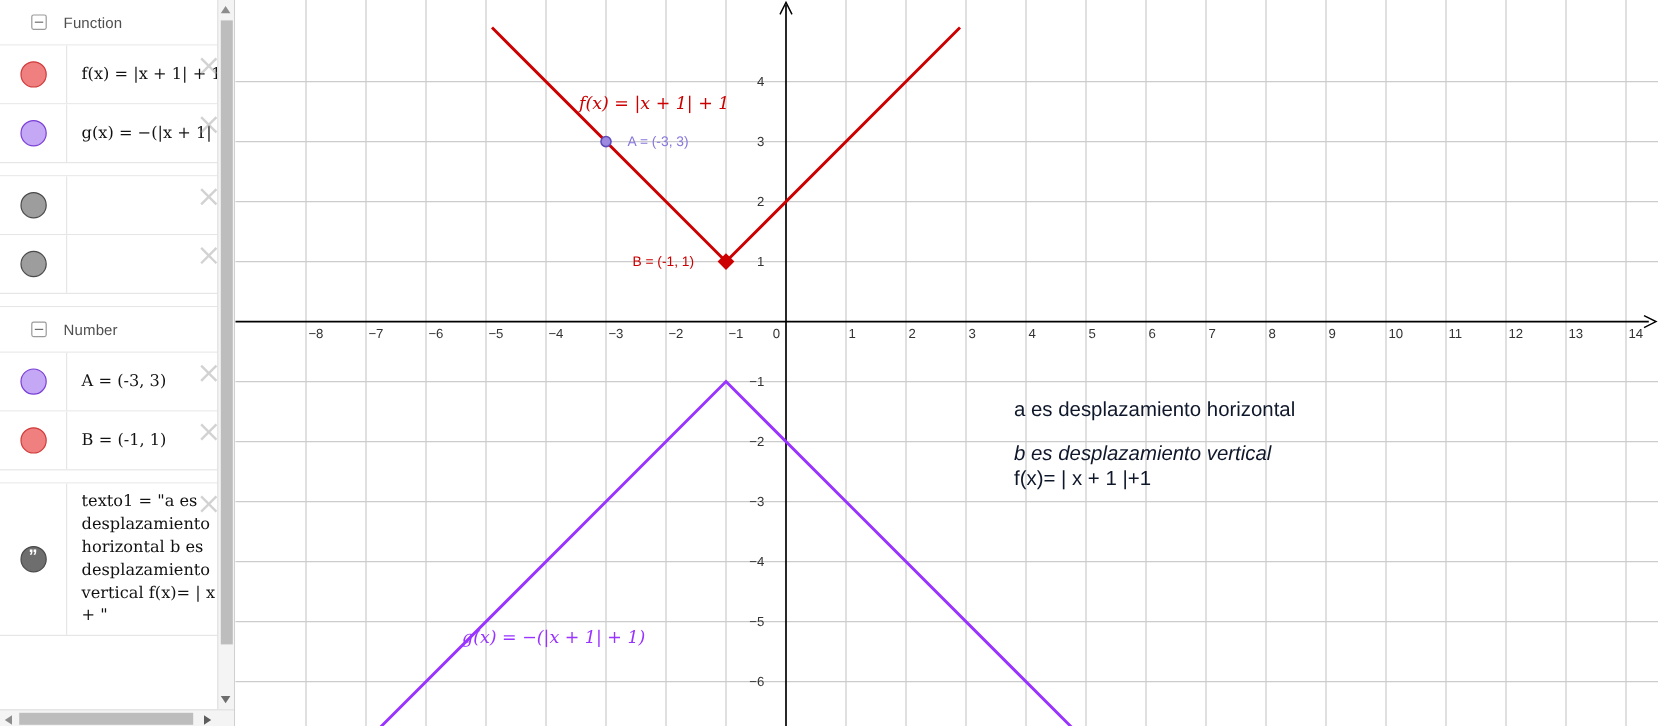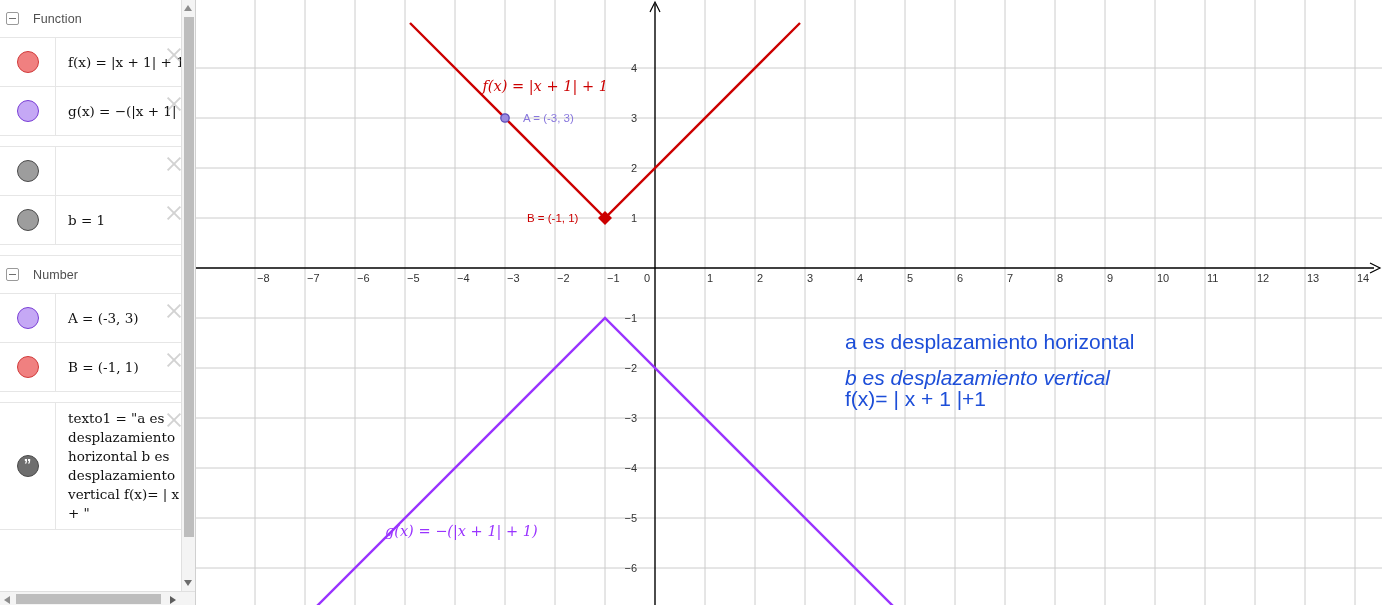--- a/index.html
+++ b/index.html
@@ -17,21 +17,21 @@
     position: relative;
     width: 196px; height: 605px;
     background: #ffffff;
     border-right: 1px solid #d0d0d0;
     overflow: hidden;
     flex: 0 0 196px;
   }
   .group-header {
     height: 38px;
     display: flex; align-items: center;
-    padding-left: 6px;
+    padding-left: 26px;
     border-bottom: 1px solid #e6e6e6;
     background: #fff;
   }
   .group-header .collapse {
     width: 13px; height: 13px;
     border: 1px solid #9a9a9a;
     border-radius: 2px;
     position: relative;
     margin-right: 14px;
     background: #fff;
@@ -146,22 +146,22 @@
     flex: 1 1 auto;
     height: 605px;
     background: #ffffff;
     overflow: hidden;
   }
   #graph svg { display: block; }
 
   .txtbox {
     position: absolute;
     font-family: "Liberation Sans", sans-serif;
-    font-size: 21px;
-    color: #1d4ed8;
+    font-size: 17px;
+    color: #0f172a;
     white-space: nowrap;
     line-height: 36px;
   }
 
   .slider-wrap { position: absolute; }
 </style>
 </head>
 <body>
 
 <div id="app">
@@ -190,21 +190,20 @@
         <div class="row">
           <div class="marker-cell">
             <span class="dot gray"></span>
           </div>
           <div class="close"></div>
         </div>
         <div class="row">
           <div class="marker-cell">
             <span class="dot gray"></span>
           </div>
-          <div class="content">b = 1</div>
           <div class="close"></div>
         </div>
         <div class="spacer-row"></div>
         <div class="group-header">
           <span class="collapse"></span>
           <span class="gtitle">Number</span>
         </div>
         <div class="row">
           <div class="marker-cell">
             <span class="dot purple"></span>

